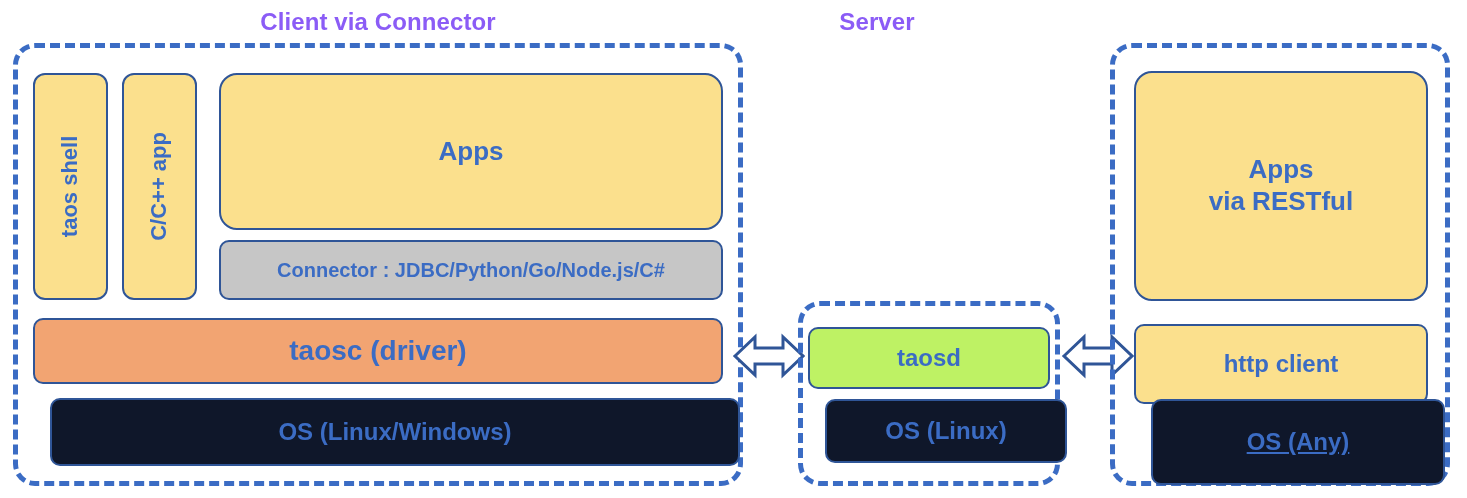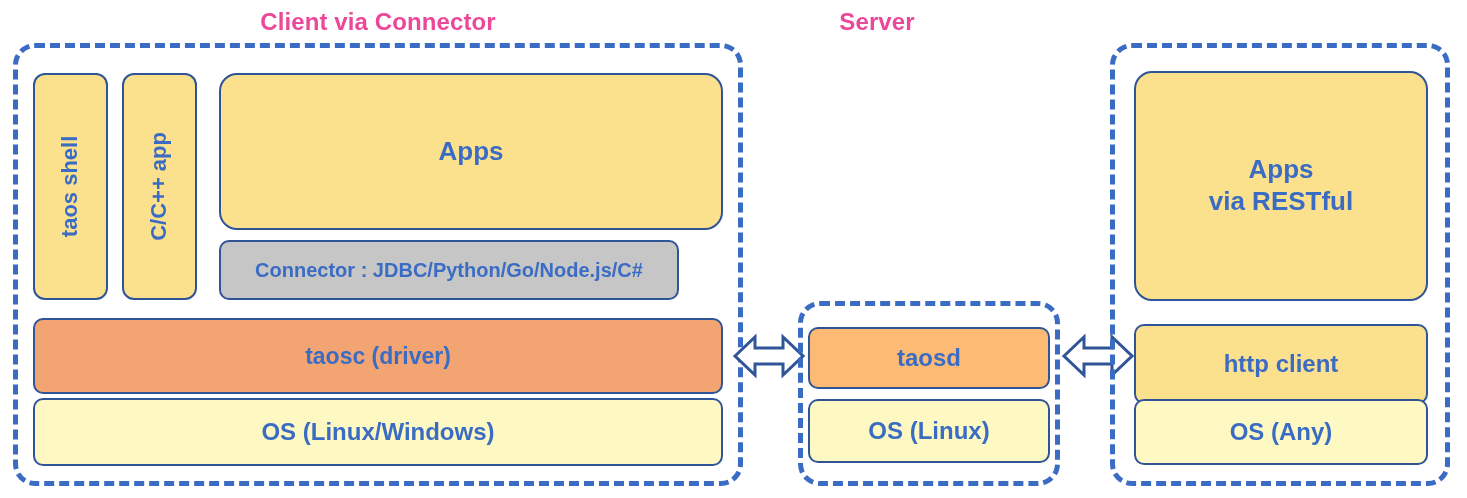--- a/index.html
+++ b/index.html
@@ -14,21 +14,21 @@
     position: relative;
     width: 1467px;
     height: 498px;
     background: #ffffff;
     overflow: hidden;
   }
 
   
   .section-title {
     position: absolute;
-    color: #ec4899;
+    color: #8b5cf6;
     font-weight: bold;
     font-size: 24px;
     line-height: 28px;
     text-align: center;
     white-space: nowrap;
     letter-spacing: 0.1px;
   }
 
   
   .group {
@@ -49,22 +49,22 @@
     align-items: center;
     justify-content: center;
     text-align: center;
     color: #3b6cc4;
     font-weight: bold;
     font-size: 22px;
     line-height: 1.22;
   }
   .box.yellow { background: #fbe08d; }
   .box.orange { background: #f2a472; }
-  .box.blue   { background: #fef9c3; }
-  .box.green  { background: #fdba74; }
+  .box.blue   { background: #0f172a; margin-left: 17px; }
+  .box.green  { background: #bef264; }
   .box.gray   { background: #c6c6c6; }
 
   .box.big-radius { border-radius: 18px; }
 
   
   .box.vertical {
     border-radius: 12px;
   }
   .box.vertical .vtext {
     display: block;
@@ -100,25 +100,25 @@
   </div>
 
   <div class="box yellow vertical" style="left:122px; top:73px; width:75px; height:227px;">
     <span class="vtext">C/C++ app</span>
   </div>
 
   <div class="box yellow big-radius" style="left:219px; top:73px; width:504px; height:157px; font-size:26px;">
     <span class="txt">Apps</span>
   </div>
 
-  <div class="box gray" style="left:219px; top:240px; width:460px; height:60px; font-size:20px;">
+  <div class="box gray" style="left:219px; top:240px; width:504px; height:60px; font-size:20px;">
     <span class="txt">Connector : JDBC/Python/Go/Node.js/C#</span>
   </div>
 
-  <div class="box orange" style="left:33px; top:318px; width:690px; height:76px; font-size:23px;">
+  <div class="box orange" style="left:33px; top:318px; width:690px; height:66px; font-size:28px;">
     <span class="txt">taosc (driver)</span>
   </div>
 
   <div class="box blue" style="left:33px; top:398px; width:690px; height:68px; font-size:24px;">
     <span class="txt">OS (Linux/Windows)</span>
   </div>
 
   <div class="arrow" style="left:733px; top:330px; width:72px; height:52px;">
     <svg width="72" height="52" viewBox="0 0 72 52">
       <path d="M2 26 L22 7 L22 18 L50 18 L50 7 L70 26 L50 45 L50 34 L22 34 L22 45 Z" fill="#ffffff" stroke="#2f5597" stroke-width="3" stroke-linejoin="miter"></path>
@@ -145,17 +145,17 @@
 
   <div class="box yellow big-radius" style="left:1134px; top:71px; width:294px; height:230px; font-size:26px;">
     <span class="txt">Apps
 via RESTful</span>
   </div>
 
   <div class="box yellow" style="left:1134px; top:324px; width:294px; height:80px; font-size:24px;">
     <span class="txt">http client</span>
   </div>
 
-  <div class="box blue" style="left:1134px; top:399px; width:294px; height:66px; font-size:24px;">
+  <div class="box blue" style="left:1134px; top:399px; width:294px; height:86px; font-size:24px;text-decoration:underline;">
     <span class="txt">OS (Any)</span>
   </div>
 
 </div>
 
 </body></html>

